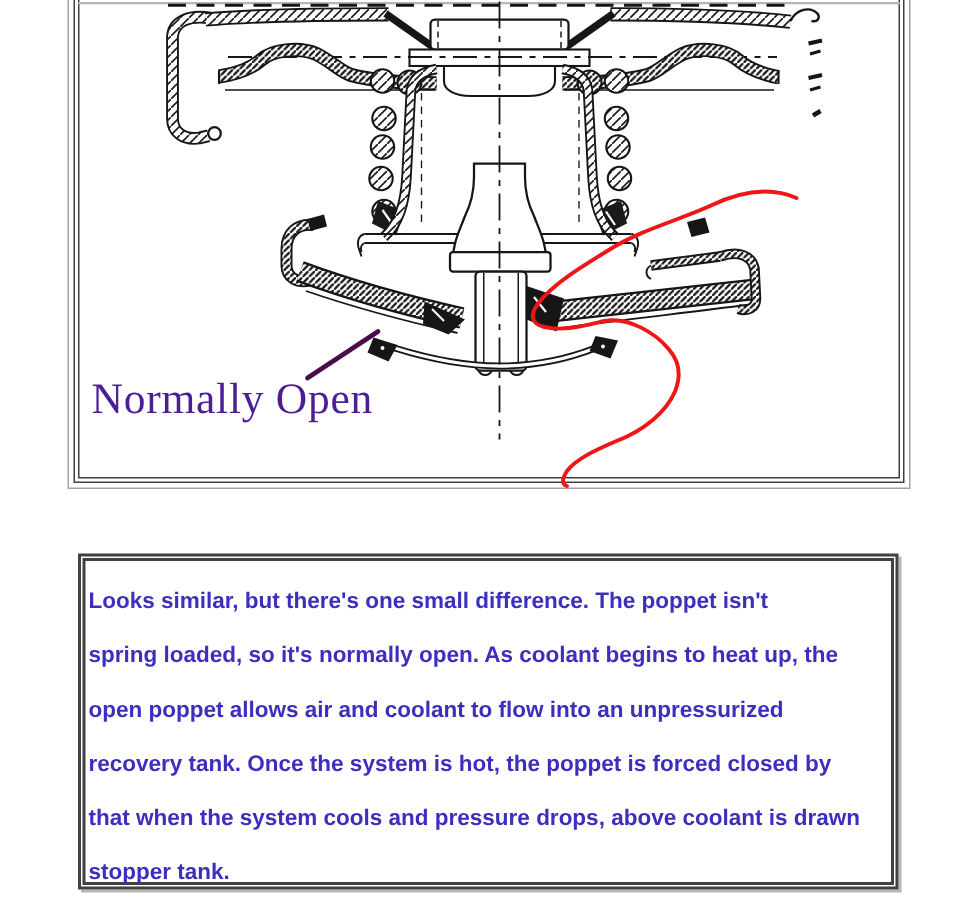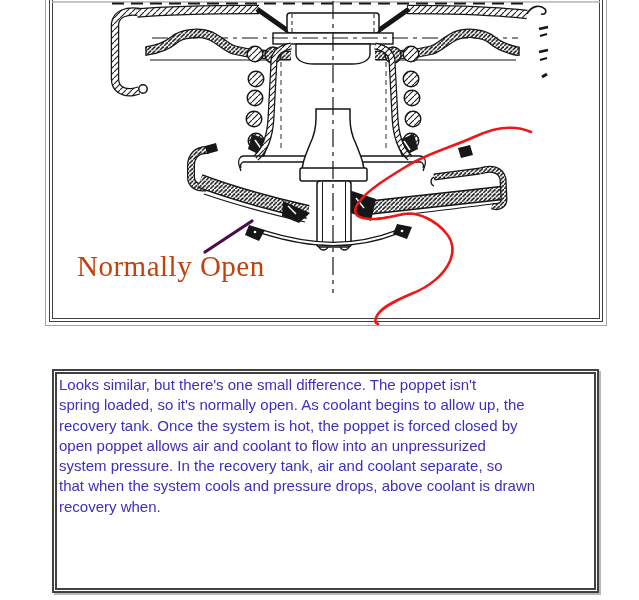--- a/index.html
+++ b/index.html
@@ -5,31 +5,31 @@
   html,body{margin:0;padding:0;background:#ffffff;}
   body{width:639px;height:600px;overflow:hidden;position:relative;
        font-family:"Liberation Sans",sans-serif;}
 
   .diagram-frame{position:absolute;left:49px;top:-16px;width:546px;height:330px;
        border:4px double #414141;outline:1px solid #a3a3a3;outline-offset:3px;
        background:#ffffff;}
 
   .diagram-svg{position:absolute;left:0;top:0;width:639px;height:345px;}
 
-  .callout-label{position:absolute;left:77px;top:250px;
+  .callout-label{position:absolute;left:61px;top:250px;
        font-family:"Liberation Serif","DejaVu Serif",serif;
-       font-size:29px;font-weight:500;color:#c2410c;letter-spacing:.5px;
+       font-size:29px;font-weight:500;color:#4c1d95;letter-spacing:.5px;
        white-space:nowrap;}
 
   .text-panel{position:absolute;left:52px;top:369px;width:535px;height:213px;
        border:5px double #414141;background:#ffffff;
        box-shadow:2px 2px 0 0 #b8b8b8;
        padding:1px 0 0 2px;box-sizing:content-box;}
   .text-panel .line{font-size:15px;line-height:20.3px;color:#3c2fbe;
-       white-space:nowrap;font-weight:400;}
+       white-space:nowrap;font-weight:700;margin-top:16px;}
 </style>
 </head>
 <body>
 
 <div class="diagram-frame"></div>
 
 <svg class="diagram-svg" viewBox="0 0 639 345">
   <defs>
     <pattern id="ph" patternUnits="userSpaceOnUse" width="6" height="6">
       <rect width="6" height="6" fill="#ffffff"></rect>
@@ -195,19 +195,18 @@
 
   <line x1="205" y1="252" x2="252" y2="221" stroke="#4a0d4a" stroke-width="3.2" stroke-linecap="round"></line>
 
   <path d="M531,132 C515,125 495,127 474,137 C452,147 428,153 407,166 C389,177 369,189 359,202 C353,210 354,216 363,218 C376,221 390,217 403,214 C419,211 437,222 446,233 C453,241 454,251 450,261 C444,275 429,287 411,294 C397,300 384,306 378,314 C374,320 375,323 378,324" fill="none" stroke="#ee1616" stroke-width="2.6" stroke-linecap="round"></path>
 </svg>
 
 <div class="callout-label">Normally Open</div>
 
 <div class="text-panel">
   <div class="line">Looks similar, but there's one small difference. The poppet isn't</div>
-  <div class="line">spring loaded, so it's normally open. As coolant begins to allow up, the</div>
+  <div class="line">spring loaded, so it's normally open. As coolant begins to heat up, the</div>
+  <div class="line">open poppet allows air and coolant to flow into an unpressurized</div>
   <div class="line">recovery tank. Once the system is hot, the poppet is forced closed by</div>
-  <div class="line">open poppet allows air and coolant to flow into an unpressurized</div>
-  <div class="line">system pressure. In the recovery tank, air and coolant separate, so</div>
   <div class="line">that when the system cools and pressure drops, above coolant is drawn</div>
-  <div class="line">recovery when.</div>
+  <div class="line">stopper tank.</div>
 </div>
 
 </body></html>

